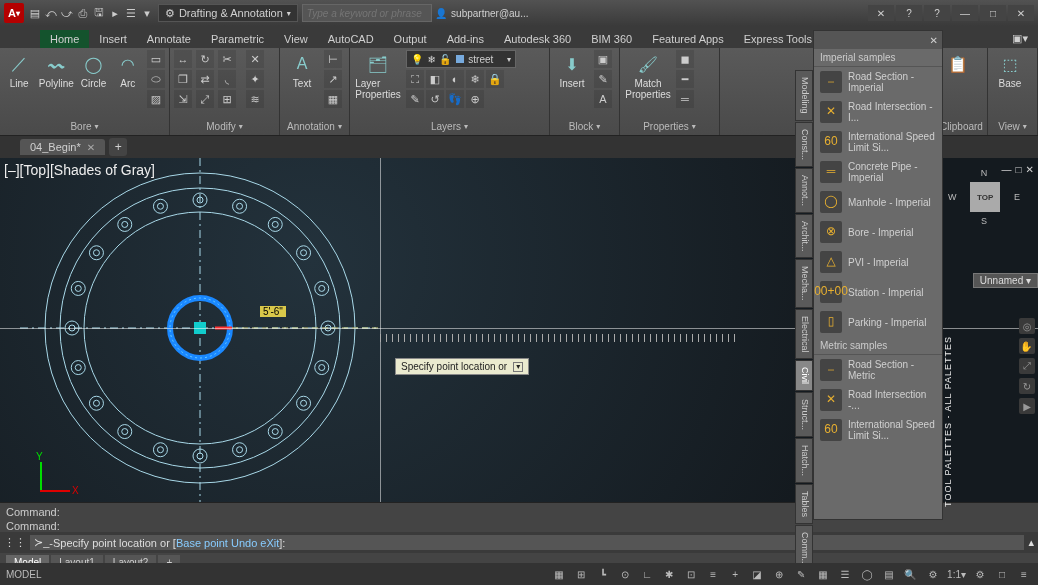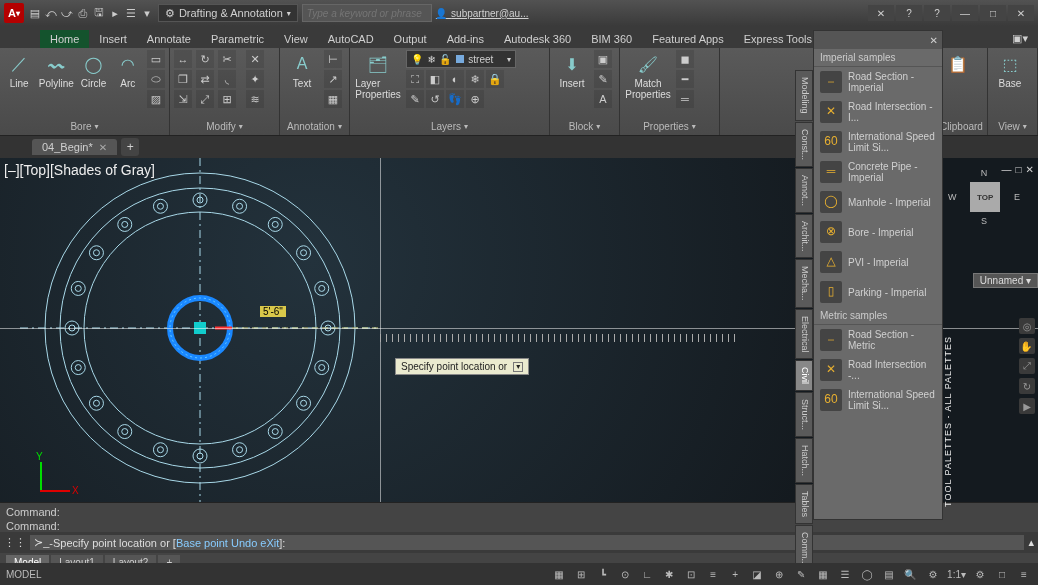--- a/index.html
+++ b/index.html
@@ -24,21 +24,21 @@
 .panel { border-right: 1px solid #333; display: flex; flex-direction: column; padding: 2px 4px; }
 .panel .panel-body { flex: 1; display: flex; gap: 4px; align-items: flex-start; }
 .panel .panel-title { text-align: center; font-size: 10px; color: #bbb; padding: 1px 0; display:flex; justify-content:center; align-items:center; gap:3px;}
 .tool-btn-lg { width: 36px; display: flex; flex-direction: column; align-items: center; font-size: 10px; color: #ddd; gap: 2px; padding: 2px; cursor: pointer; }
 .tool-icon { width: 24px; height: 24px; display: flex; align-items: center; justify-content: center; color: #8cc; font-size: 16px; }
 .tool-grid { display: grid; grid-template-columns: repeat(3,20px); gap: 2px; }
 .tool-grid span, .mini-icon { width: 18px; height: 18px; display: inline-flex; align-items: center; justify-content: center; font-size: 11px; color: #ccc; background: rgba(0,0,0,0.1); cursor:pointer;}
 .layer-combo { width:110px; height:18px; background:#333; border:1px solid #666; display:flex; align-items:center; padding:0 4px; font-size:10px; gap:4px;}
 
 
-.doc-tabs { height: 22px; background: #333; display: flex; align-items: center; padding-left: 32px; text-align: right; }
+.doc-tabs { height: 22px; background: #333; display: flex; align-items: center; padding-left: 20px; text-align: right; }
 .doc-tab { background: #555; padding: 2px 10px; font-size: 11px; display: flex; align-items: center; gap: 6px; border-radius: 3px 3px 0 0;}
 .doc-tab .close { font-size: 10px; color: #aaa; }
 .doc-plus { width:18px; height:18px; background:#444; margin-left:4px; display:flex; align-items:center; justify-content:center; border-radius:3px; font-size:12px;}
 
 
 .workarea { position: relative; height: 344px; background: radial-gradient(circle at 30% 30%, #23323c, #141a1f 70%); overflow: hidden; }
 .view-label { position: absolute; top: 4px; left: 4px; font-size: 14px; color: #eee; }
 .ucs { position: absolute; bottom: 10px; left: 40px; }
 .ucs .y-axis { position:absolute; width:2px; height:30px; background:#0d0; bottom:0; left:0;}
 .ucs .x-axis { position:absolute; height:2px; width:30px; background:#d00; bottom:0; left:0;}
@@ -109,21 +109,21 @@
     <span>▸</span>
     <span>☰</span>
     <span>▾</span>
   </div>
   <div class="workspace">
     <span>⚙</span>
     <span>Drafting &amp; Annotation</span>
     <span class="arrow">▾</span>
   </div>
   <input class="search" placeholder="Type a keyword or phrase" style="">
-  <span style="font-size:10px;text-decoration:underline;">👤 <span>subpartner@au...</span></span>
+  <span style="font-size:10px;">👤 <span>subpartner@au...</span></span>
   <div class="win-controls">
     <span>✕</span>
     <span>?</span>
     <span>?</span>
     <span>—</span>
     <span>□</span>
     <span>✕</span>
   </div>
 </div>
 
@@ -466,20 +466,24 @@
         </div>
         <div class="palette-item">
           <div class="pico">⊗</div>
           <span>Bore - Imperial</span>
         </div>
         <div class="palette-item">
           <div class="pico">△</div>
           <span>PVI - Imperial</span>
         </div>
         <div class="palette-item">
+          <div class="pico">00+00</div>
+          <span>Station - Imperial</span>
+        </div>
+        <div class="palette-item">
           <div class="pico">▯</div>
           <span>Parking - Imperial</span>
         </div>
       </div>
     <div class="palette-group">Metric samples</div>
     <div id="metric-list">
         <div class="palette-item">
           <div class="pico">⎯</div>
           <span>Road Section - Metric</span>
         </div>

